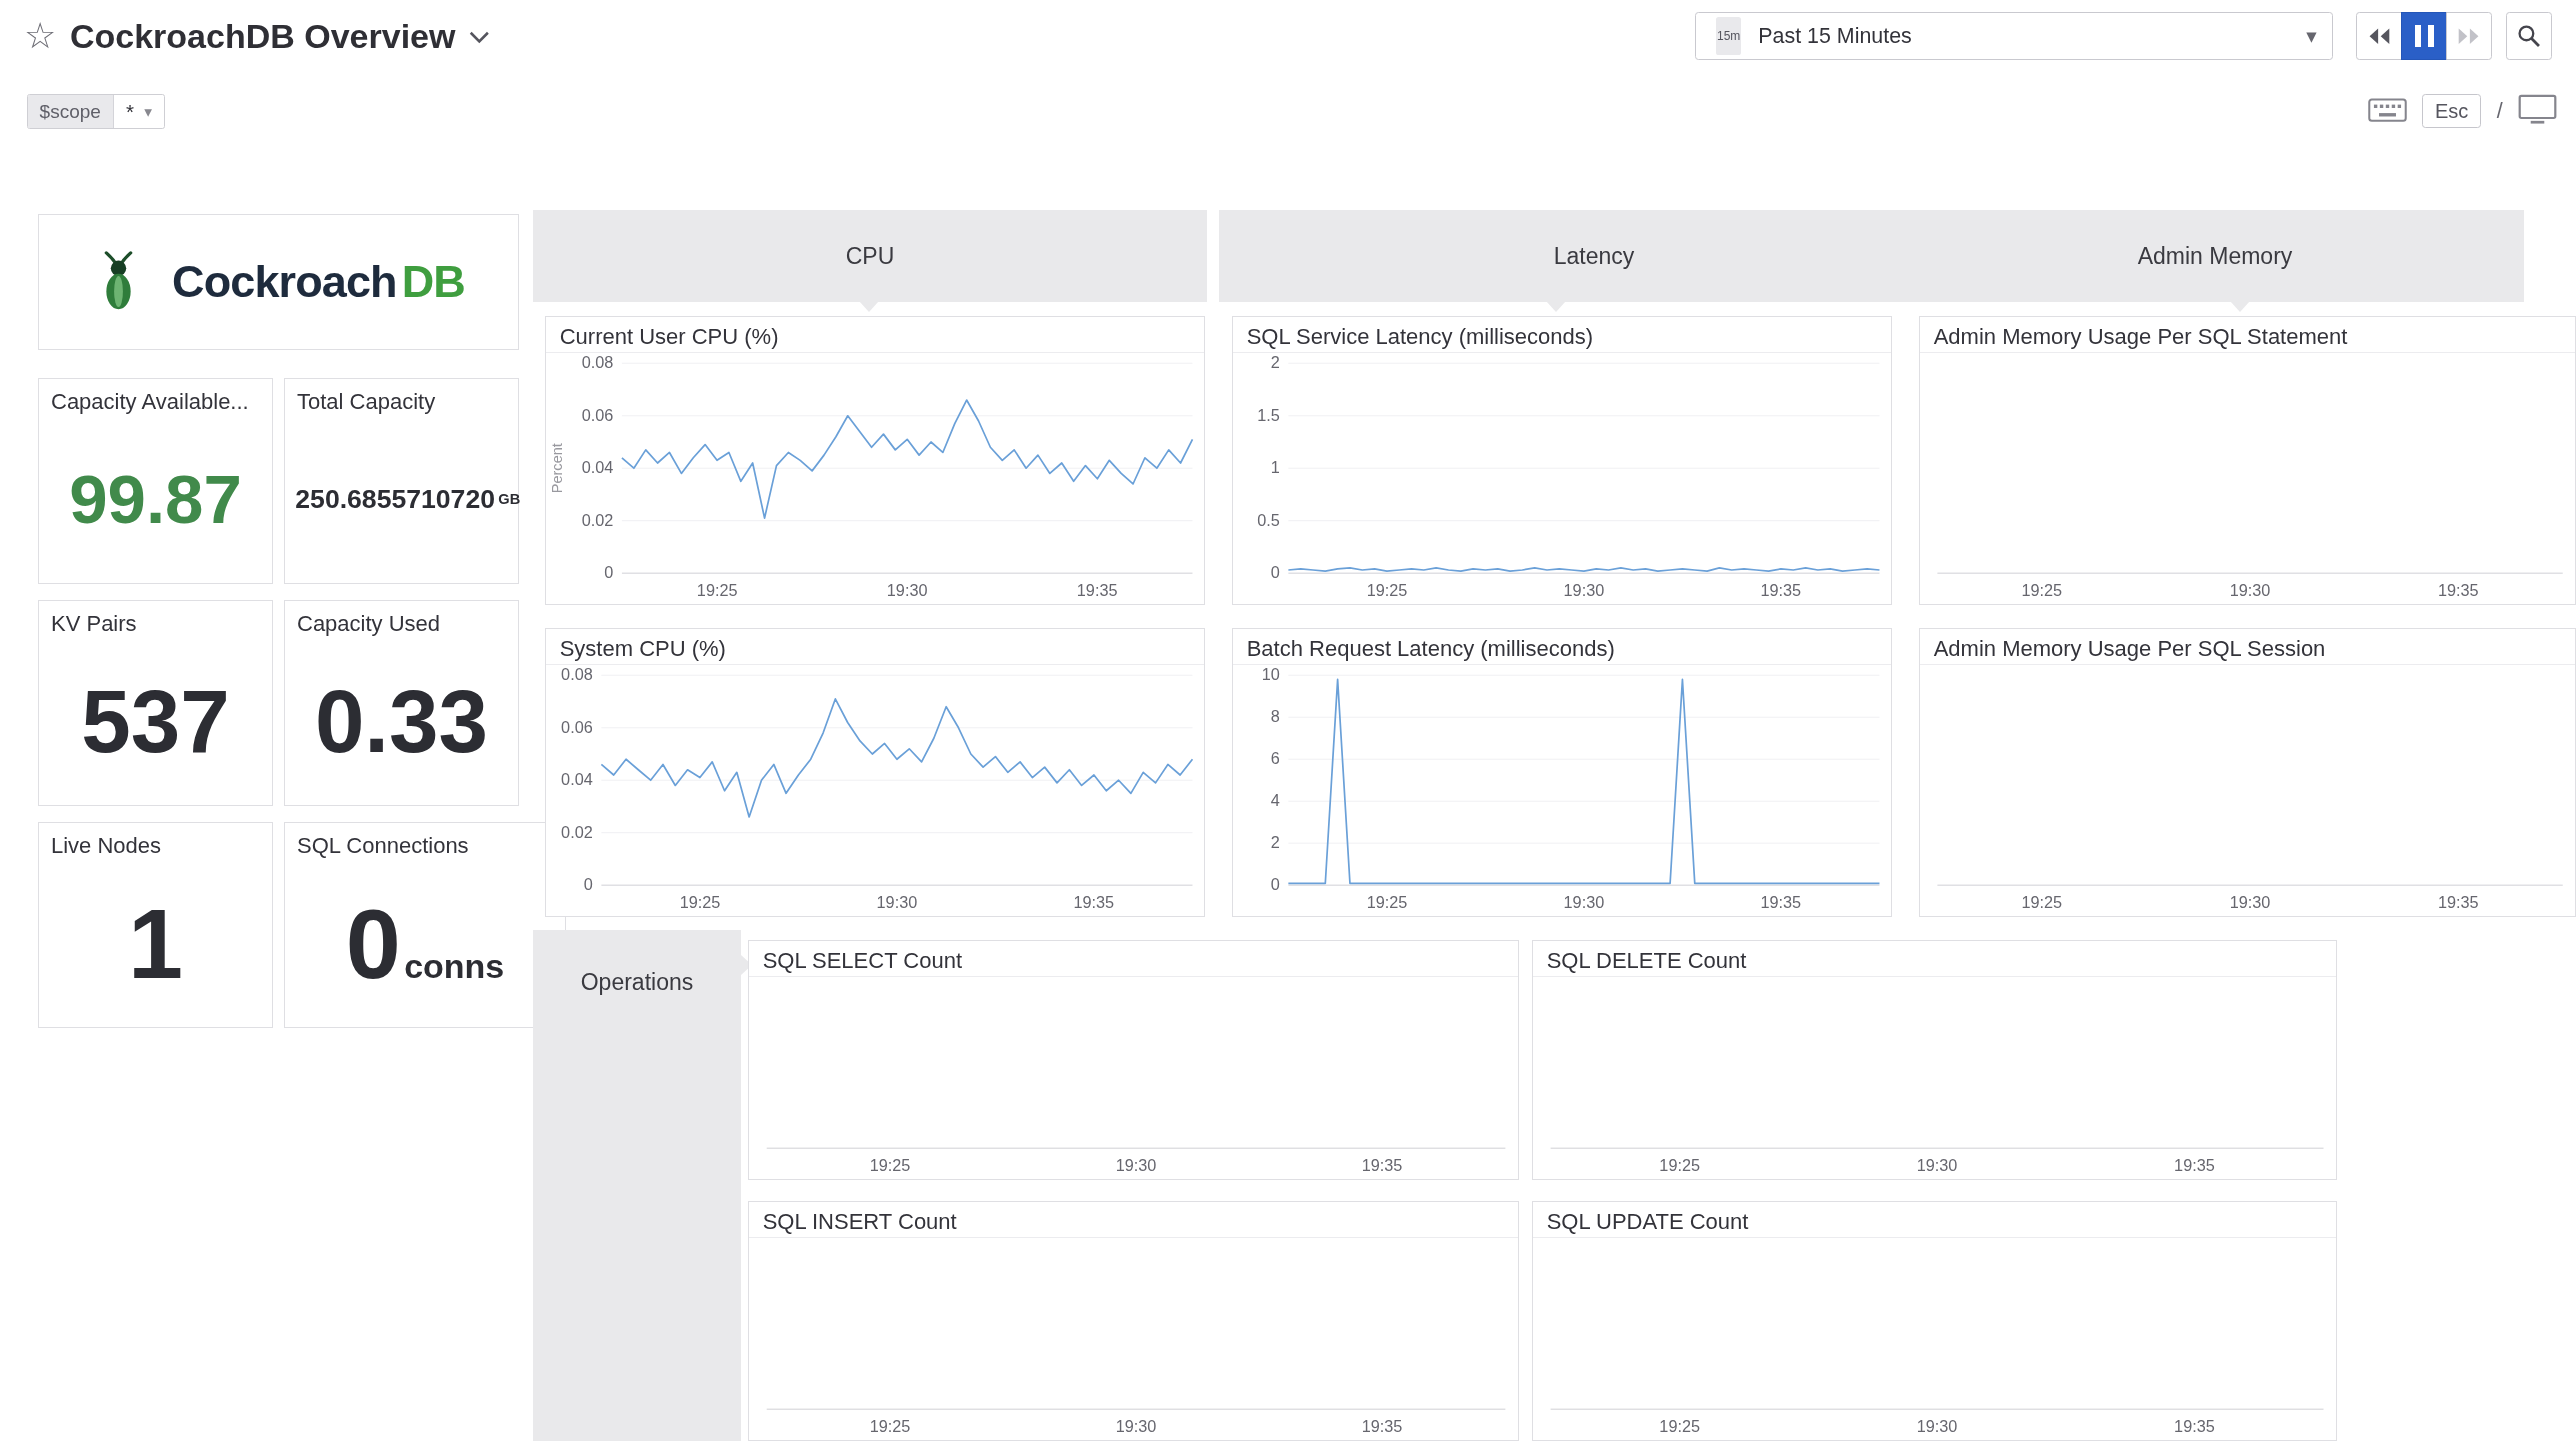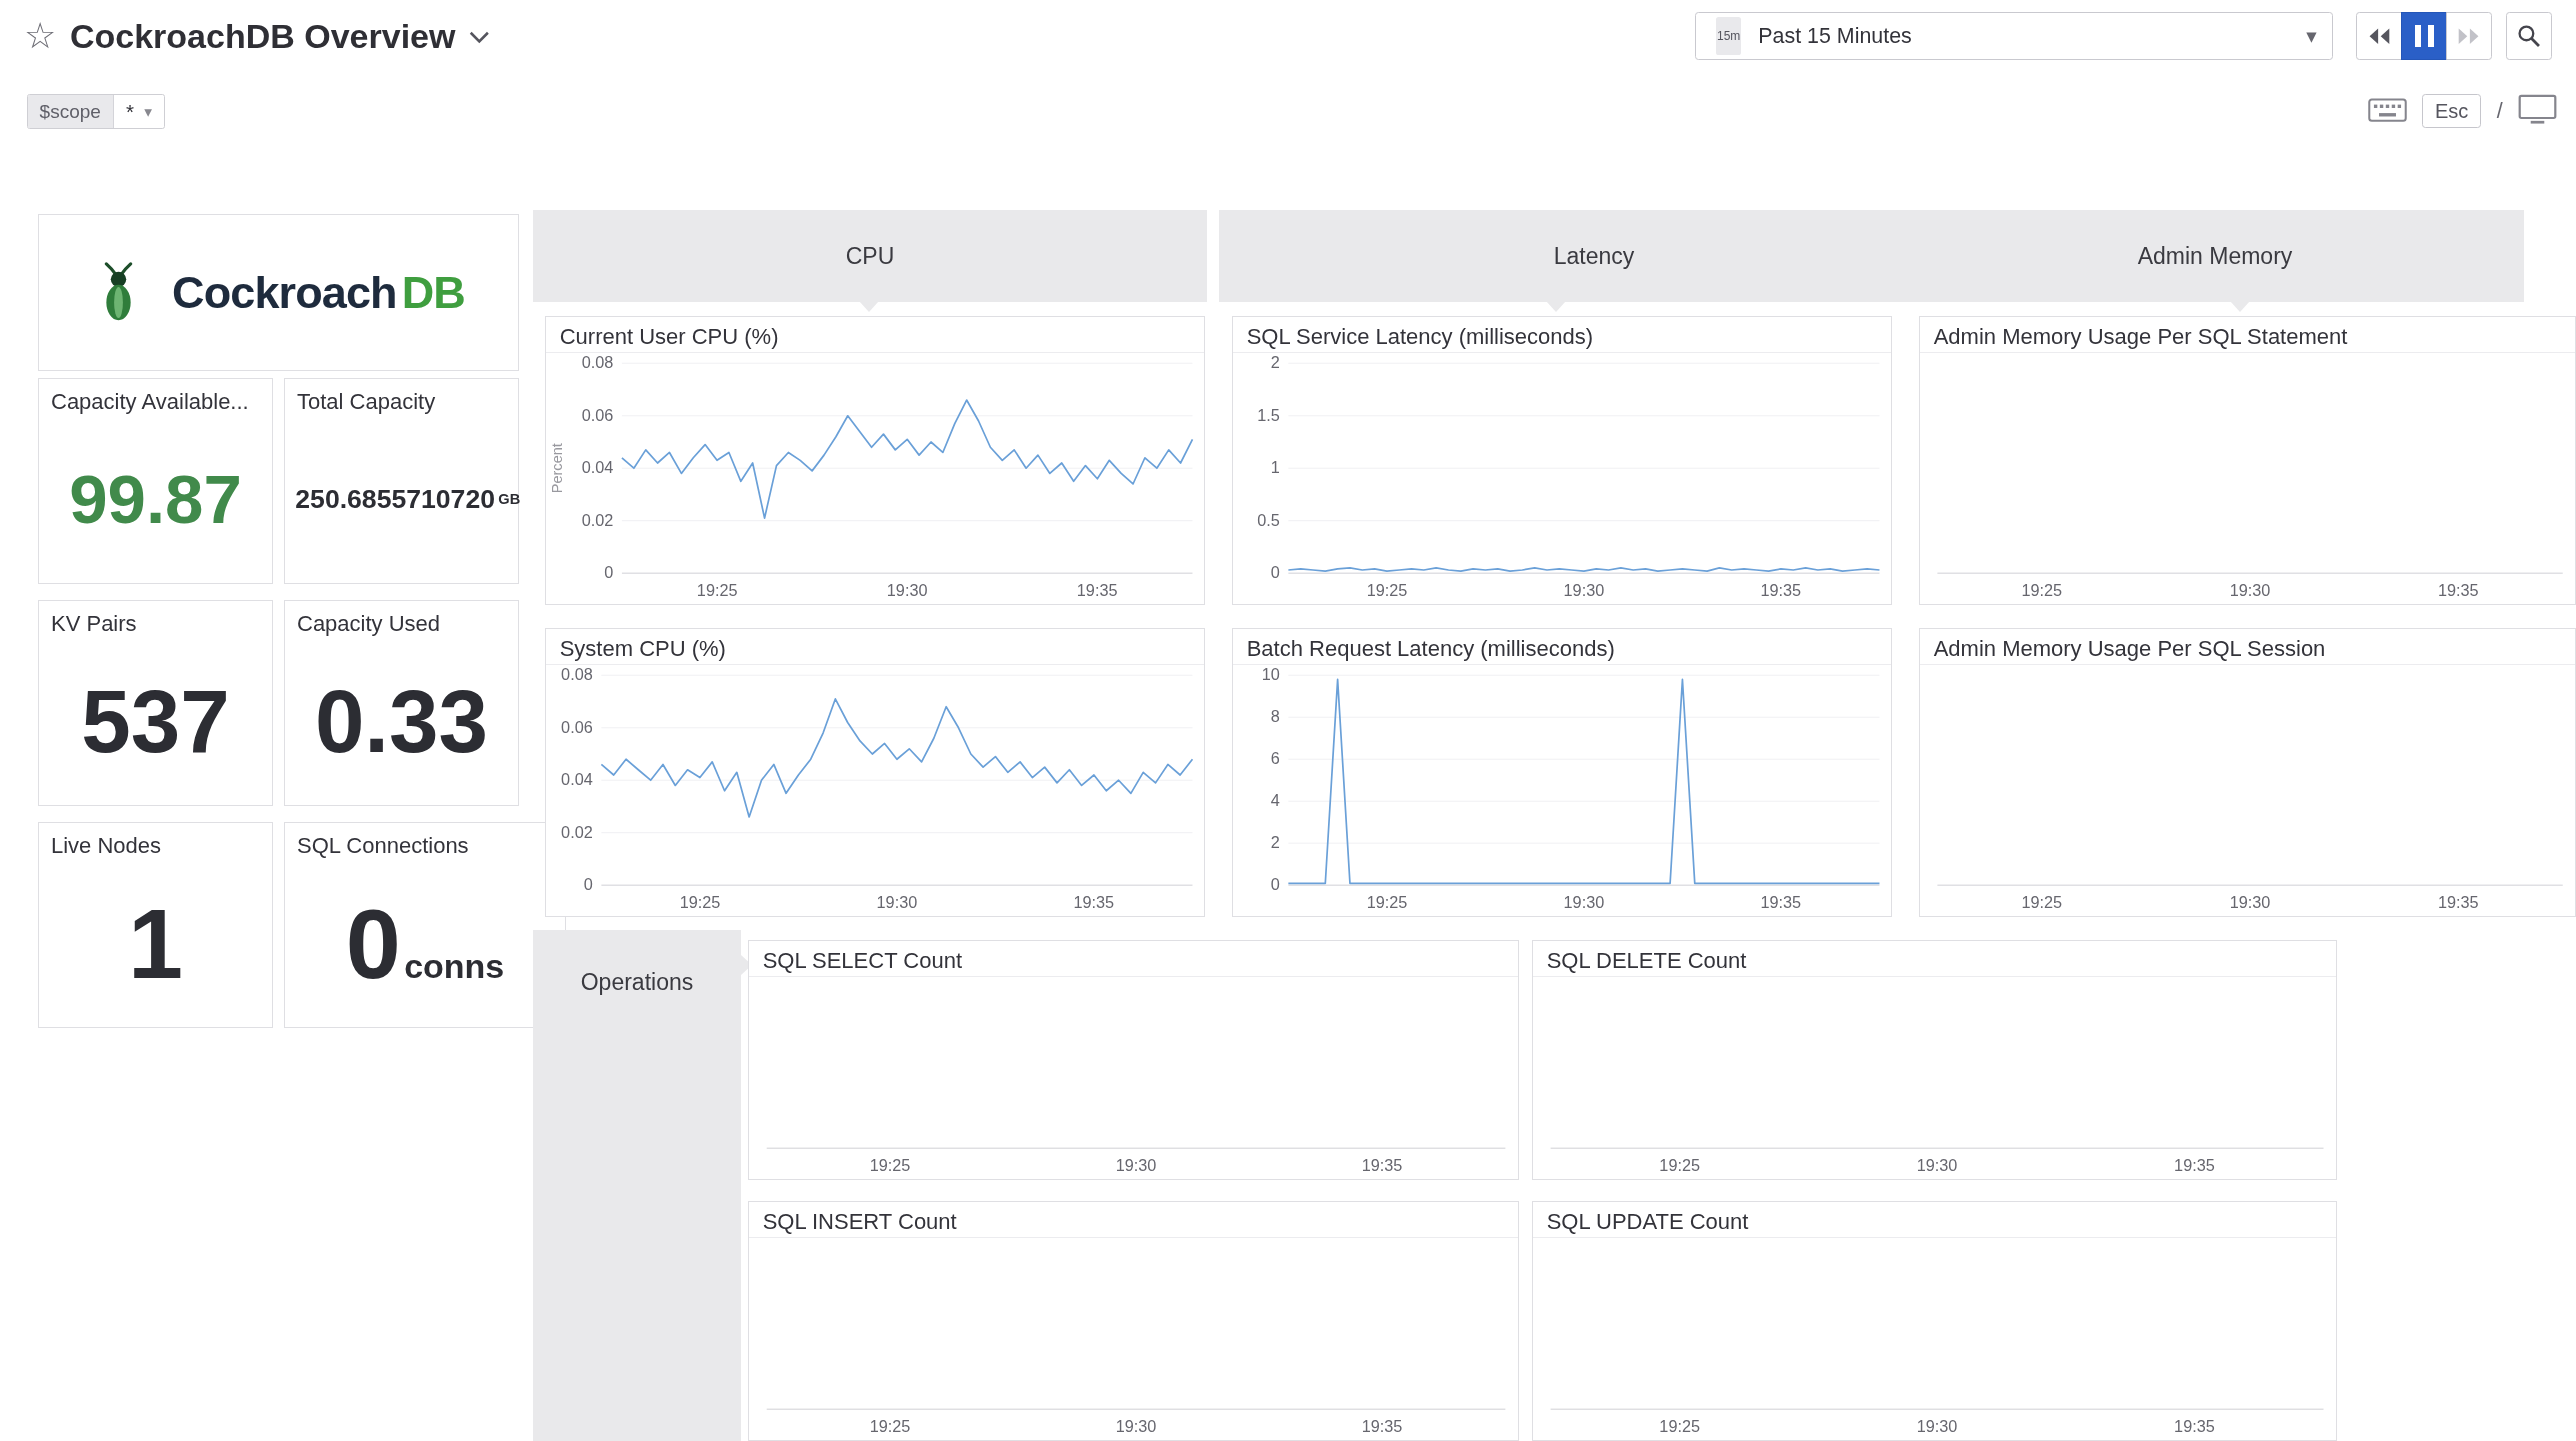--- a/index.html
+++ b/index.html
@@ -139,21 +139,21 @@
   <span class="esc-chip">Esc</span>
   <span class="slash">/</span>
   <span>
     <svg width="39" height="31" viewBox="0 0 46 36">
         <rect x="2" y="2" width="42" height="26" rx="2" fill="none" stroke="#85858d" stroke-width="2.6"></rect>
         <line x1="15" y1="33" x2="31" y2="33" stroke="#85858d" stroke-width="3.2"></line>
       </svg>
   </span>
 </div>
 
-<div class="card logo-card" style="left:38px;top:214px;width:481px;height:157px;gap:27px;">
+<div class="card logo-card" style="left:38px;top:214px;width:481px;height:136px;gap:27px;">
   <span>
     <svg width="53" height="65" viewBox="0 0 48 58">
       <path d="M13 4 Q24 14 24 21" stroke="#1d4e2a" fill="none" stroke-width="3" stroke-linecap="round"></path>
       <path d="M35 4 Q24 14 24 21" stroke="#1d4e2a" fill="none" stroke-width="3" stroke-linecap="round"></path>
       <circle cx="24" cy="18" r="7" fill="#173f24"></circle>
       <ellipse cx="24" cy="39" rx="11" ry="16" fill="#2f7d3b"></ellipse>
       <ellipse cx="24" cy="39" rx="4" ry="14" fill="#6db472"></ellipse>
     </svg>
   </span>
   <span class="logo-word">

